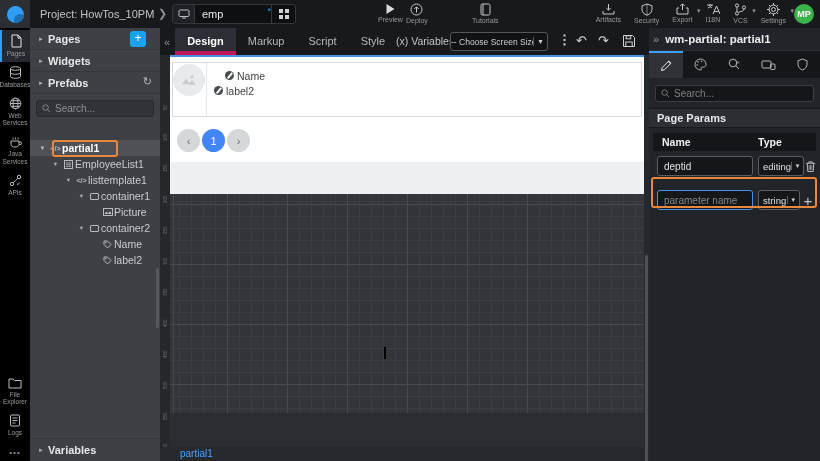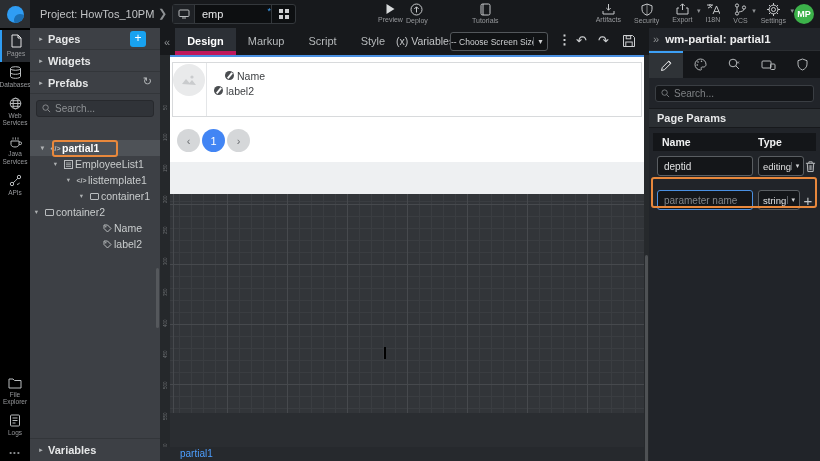--- a/index.html
+++ b/index.html
@@ -367,21 +367,31 @@
         <span class="ticon code">&lt;/&gt;</span>
         <span>listtemplate1</span>
       </div>
       <div class="trow" style="padding-left:45px">
         <span class="tarr">▾</span>
         <span class="ticon">
             <span class="cbox"></span>
           </span>
         <span>container1</span>
       </div>
-      <div class="trow" style="">
+      <div class="trow" style="padding-left:58px">
+        <span class="tarr"></span>
+        <span class="ticon">
+            <svg width="10" height="8" viewBox="0 0 10 8">
+              <rect x="0.5" y="0.5" width="9" height="7" fill="none" stroke="#b9bcbe"></rect>
+              <path d="M1.5 6l2-2.5L5 5.5 7 3l1.5 3z" fill="#b9bcbe"></path>
+            </svg>
+          </span>
+        <span>Picture</span>
+      </div>
+      <div class="trow" style="padding-left:45px">
         <span class="tarr">▾</span>
         <span class="ticon">
             <span class="cbox"></span>
           </span>
         <span>container2</span>
       </div>
       <div class="trow" style="padding-left:58px">
         <span class="tarr"></span>
         <span class="ticon">
             <svg width="9" height="9" viewBox="0 0 9 9">

